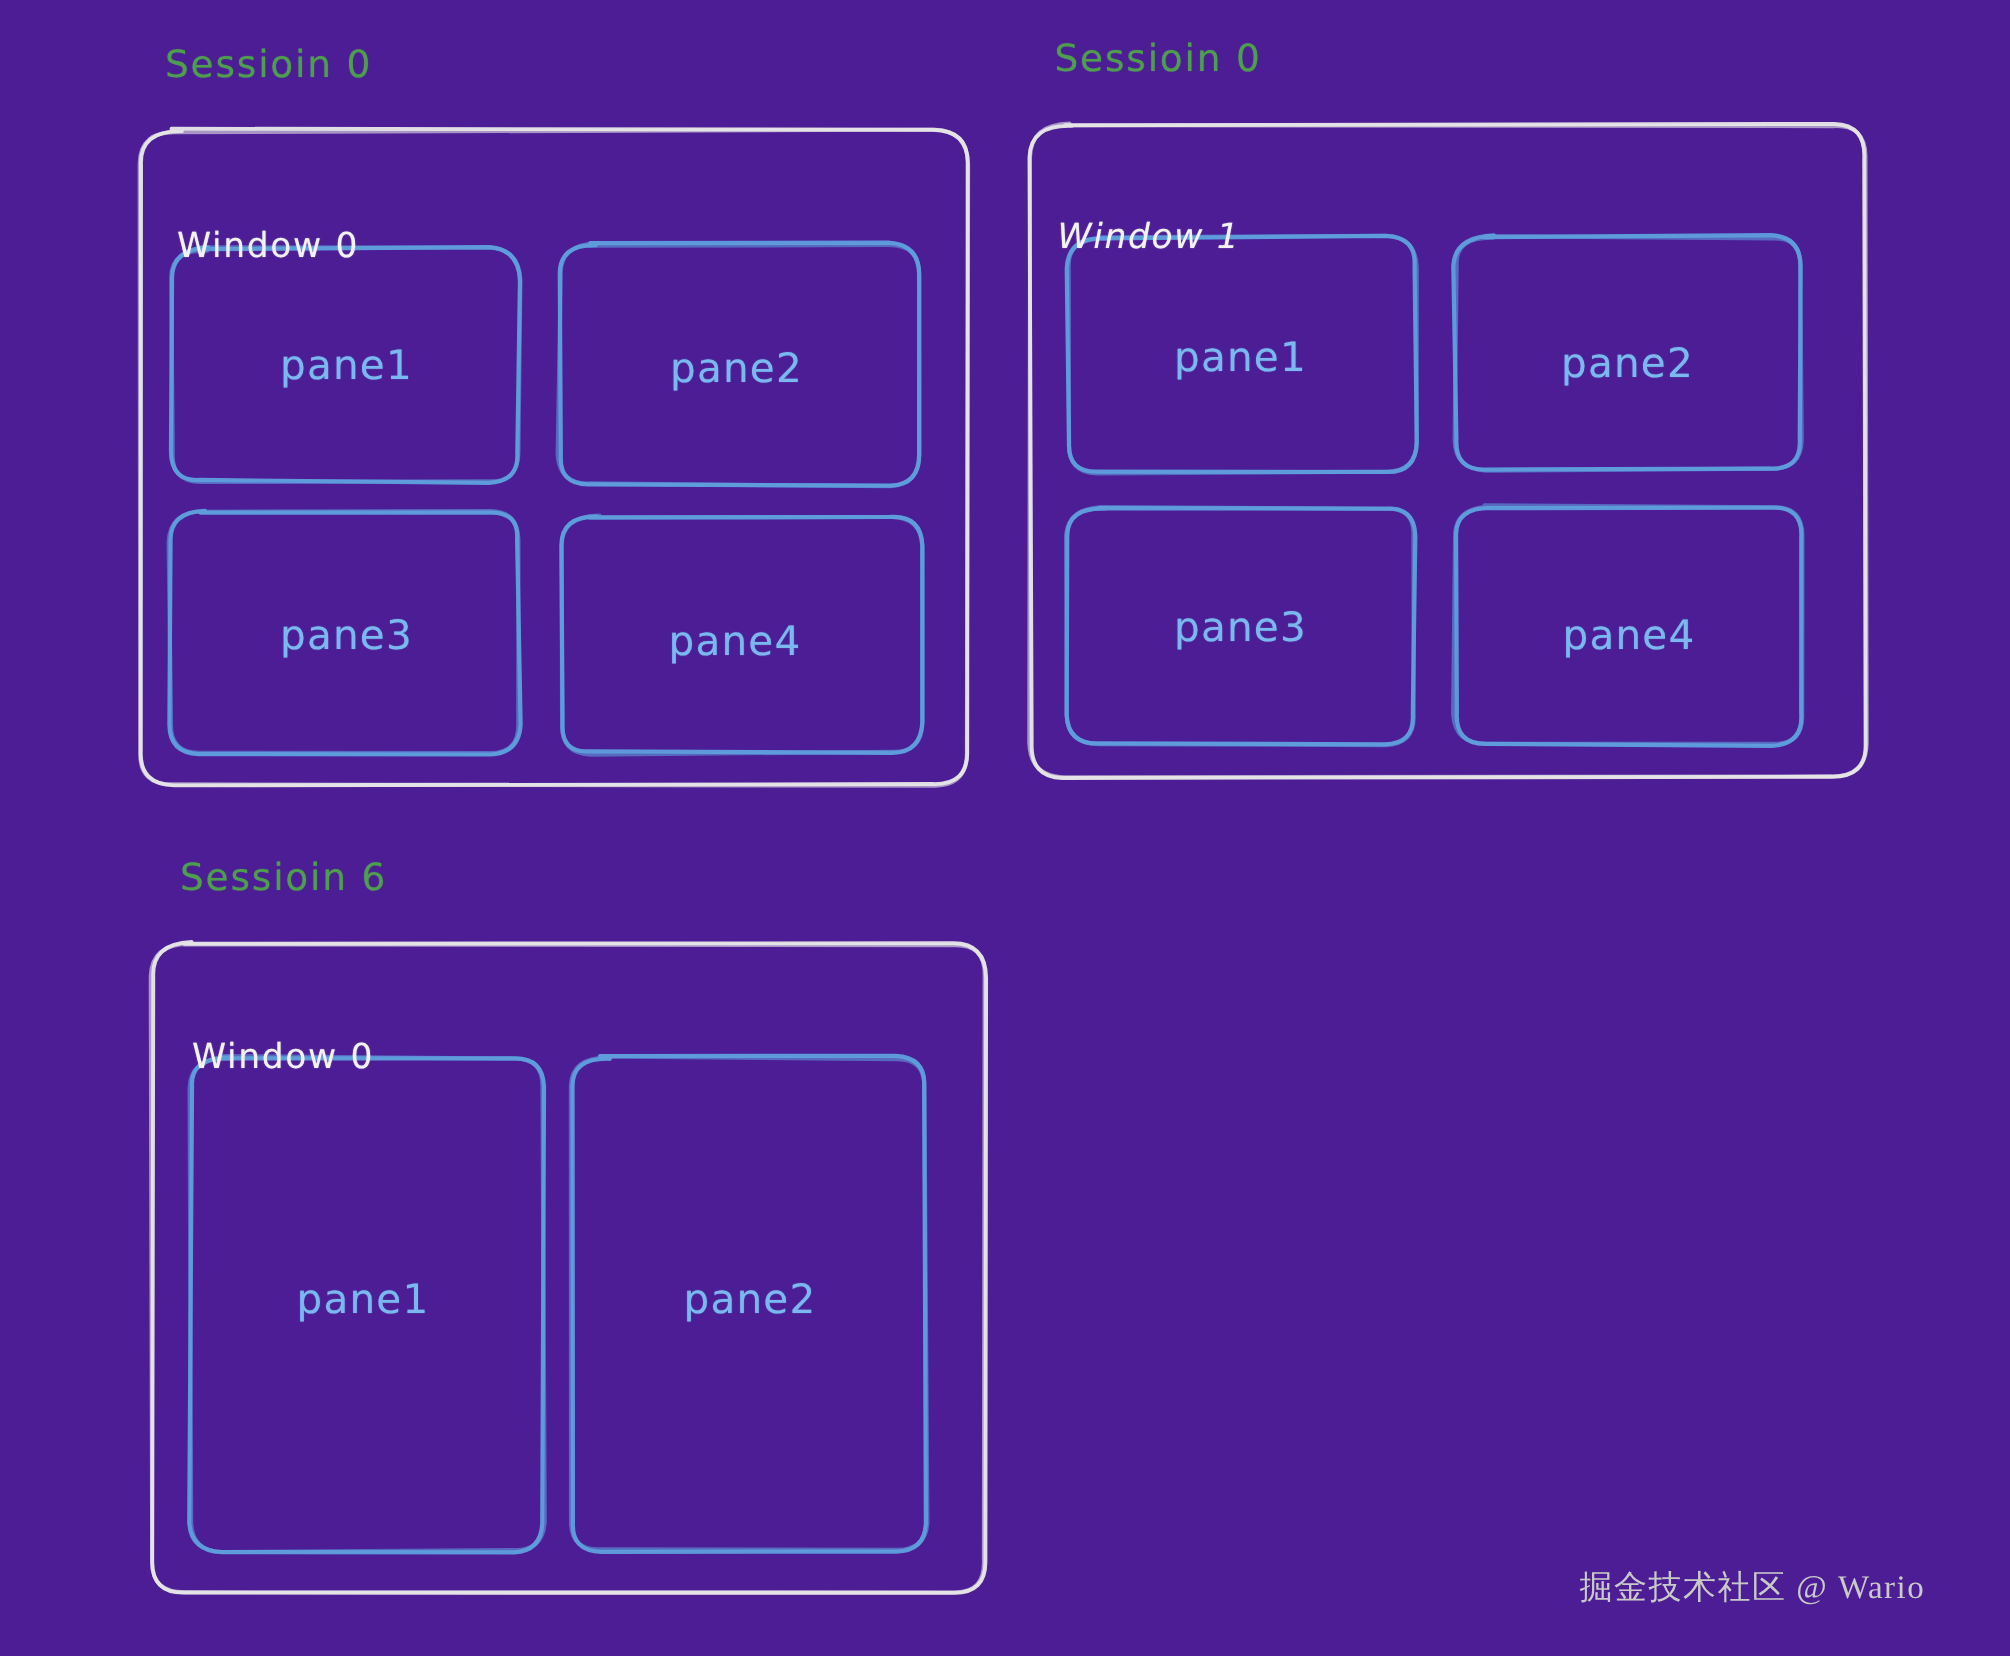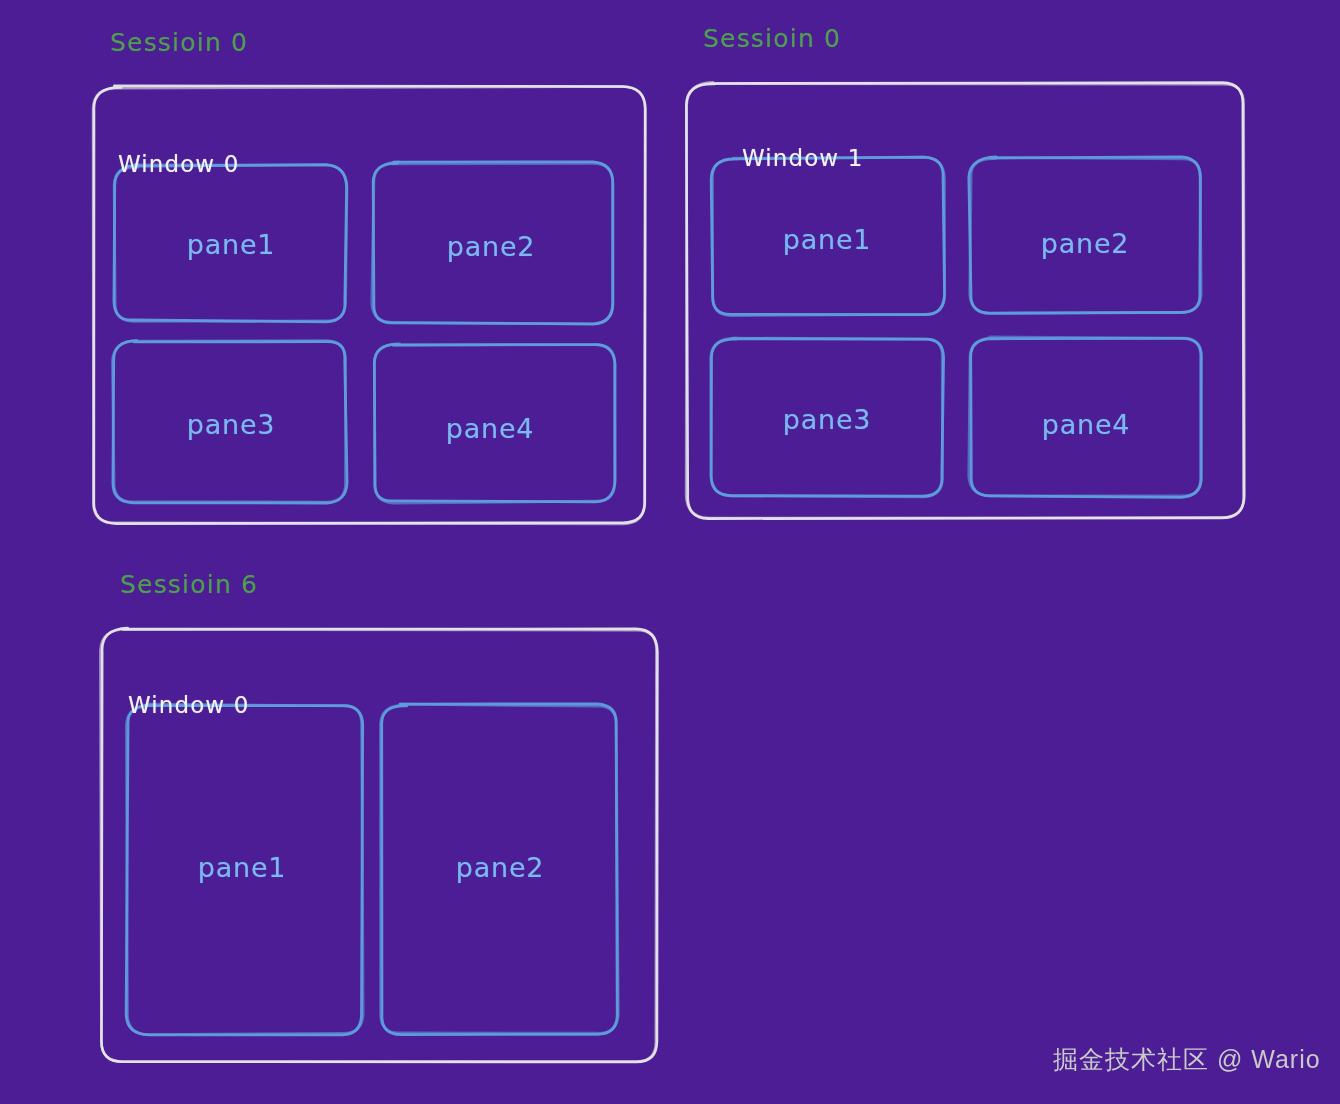--- a/index.html
+++ b/index.html
@@ -60,22 +60,22 @@
     pointer-events: none;
   }
   .window-box-hit, .pane-box-hit {
     position: absolute;
     background: transparent;
   }
 
   
   .watermark {
     position: absolute;
-    font-family: Liberation Sans, sans-serif;
-    font-size: 25px;
+    font-family: Liberation Serif, serif;
+    font-size: 22px;
     color: #c9c9c9;
     letter-spacing: 1px;
     white-space: nowrap;
   }
 </style>
 </head>
 <body>
 
 <div id="canvas" style="width: 1340px; height: 1104px; background: #4c1d95;">
 
@@ -141,21 +141,21 @@
       <div class="pane-box-hit" style="left: 114px; top: 166px; width: 232px; height: 155px;"></div>
       <div class="pane-label" style="left: 231px; top: 244px; color: rgb(122, 184, 239);">pane1</div>
       <div class="pane-box-hit" style="left: 373px; top: 163px; width: 240px; height: 160px;"></div>
       <div class="pane-label" style="left: 491px; top: 246px; color: rgb(122, 184, 239);">pane2</div>
       <div class="pane-box-hit" style="left: 113px; top: 341px; width: 233px; height: 161px;"></div>
       <div class="pane-label" style="left: 231px; top: 424px; color: rgb(122, 184, 239);">pane3</div>
       <div class="pane-box-hit" style="left: 374px; top: 344px; width: 240px; height: 158px;"></div>
       <div class="pane-label" style="left: 490px; top: 428px; color: rgb(122, 184, 239);">pane4</div>
       <div class="session-label" style="left: 703px; top: 24px; color: rgb(79, 158, 79);">Sessioin 0</div>
       <div class="window-box-hit" style="left: 687px; top: 83px; width: 557px; height: 435px;"></div>
-      <div class="window-label" style="left: 742px; top: 101px; color: rgb(242, 242, 242);">Window 1</div>
+      <div class="window-label" style="left: 705px; top: 101px; color: rgb(242, 242, 242); font-style: italic;">Window 1</div>
       <div class="pane-box-hit" style="left: 712px; top: 158px; width: 232px; height: 157px;"></div>
       <div class="pane-label" style="left: 827px; top: 239px; color: rgb(122, 184, 239);">pane1</div>
       <div class="pane-box-hit" style="left: 970px; top: 158px; width: 231px; height: 155px;"></div>
       <div class="pane-label" style="left: 1085px; top: 243px; color: rgb(122, 184, 239);">pane2</div>
       <div class="pane-box-hit" style="left: 712px; top: 338px; width: 231px; height: 158px;"></div>
       <div class="pane-label" style="left: 827px; top: 419px; color: rgb(122, 184, 239);">pane3</div>
       <div class="pane-box-hit" style="left: 970px; top: 338px; width: 232px; height: 158px;"></div>
       <div class="pane-label" style="left: 1086px; top: 424px; color: rgb(122, 184, 239);">pane4</div>
       <div class="session-label" style="left: 120px; top: 570px; color: rgb(79, 158, 79);">Sessioin 6</div>
       <div class="window-box-hit" style="left: 101px; top: 629px; width: 556px; height: 433px;"></div>

